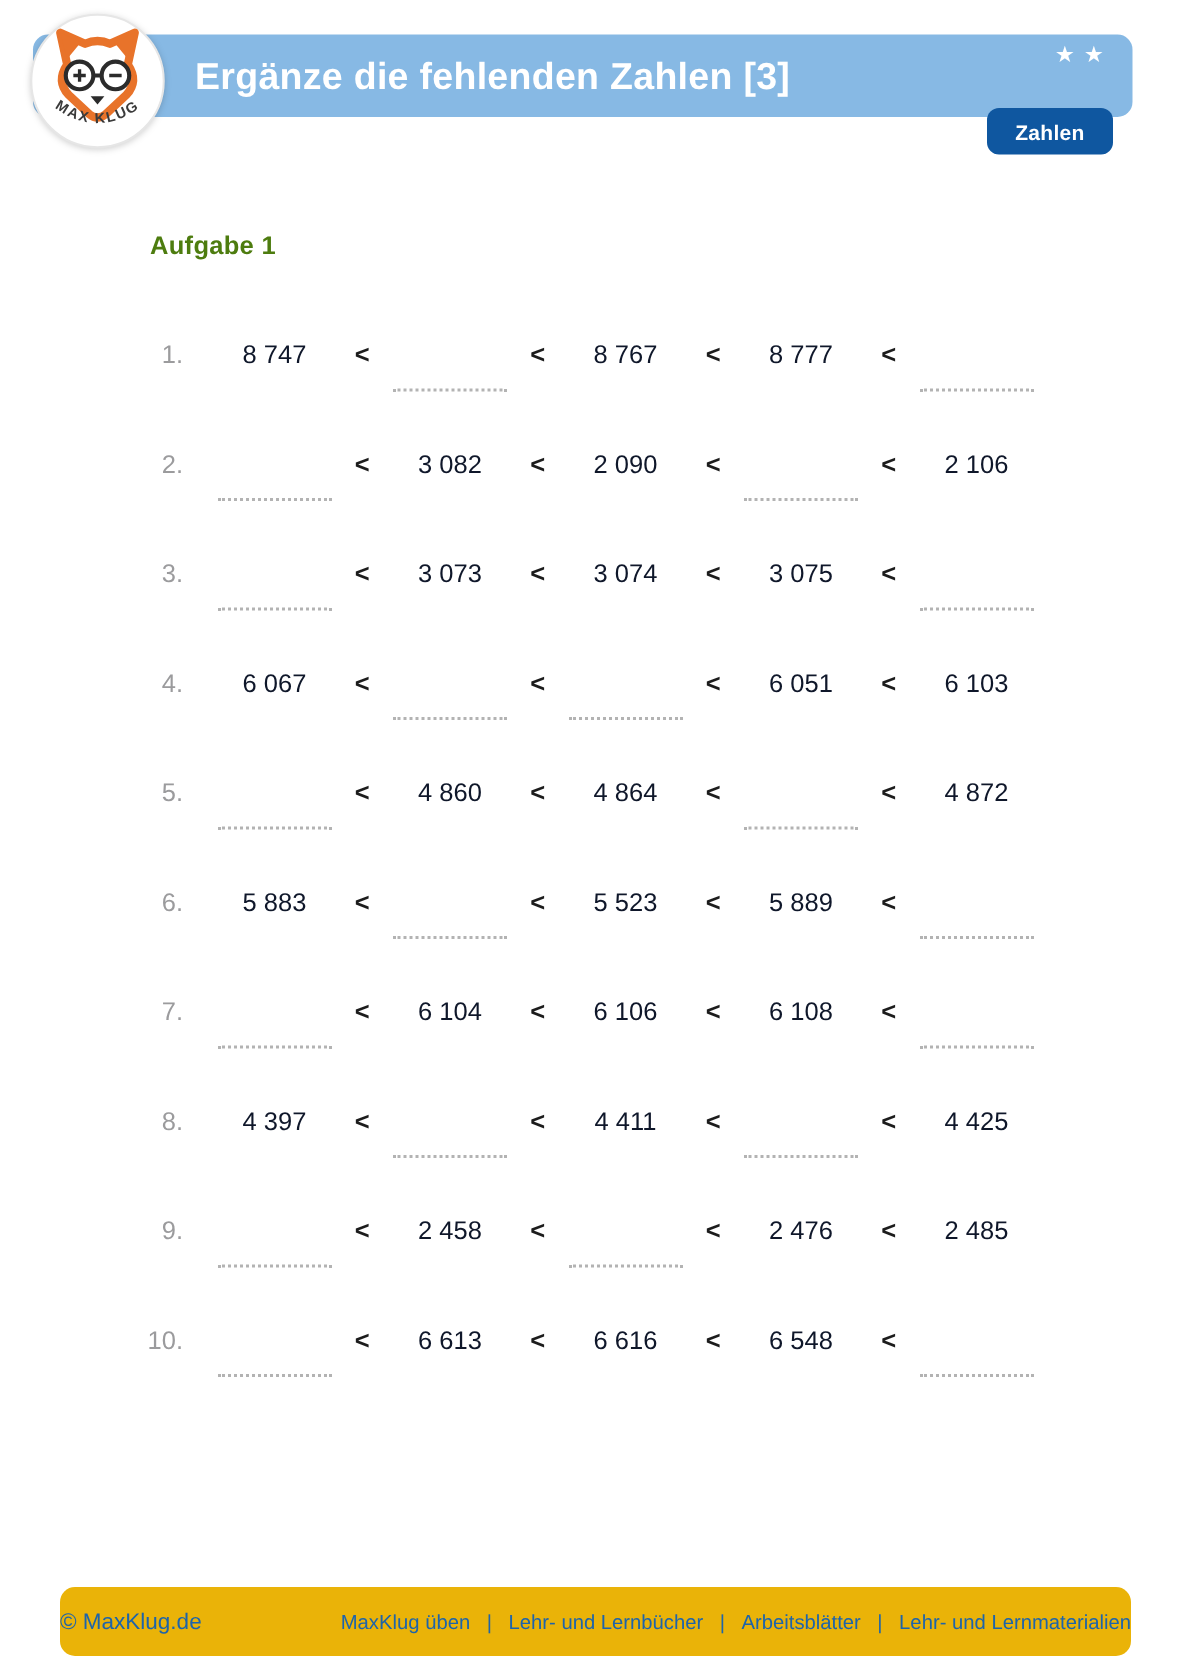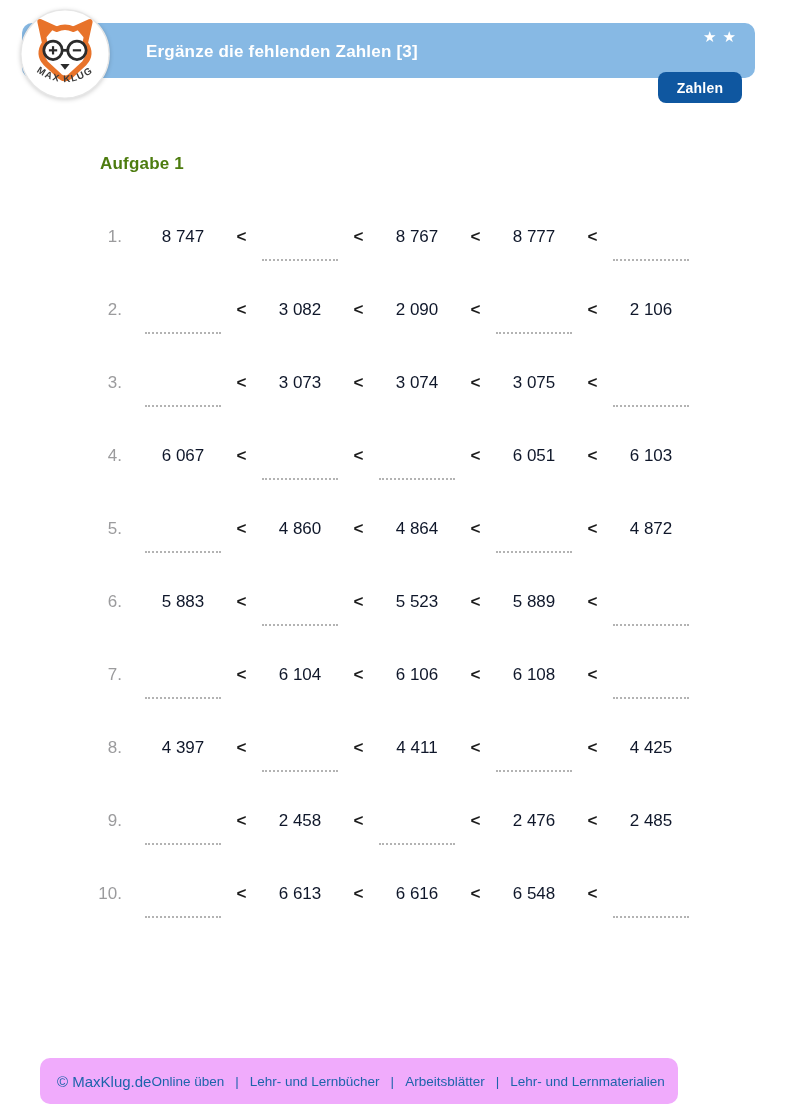--- a/index.html
+++ b/index.html
@@ -8,22 +8,22 @@
     position:relative; width:794px; height:1118px; background:#ffffff;
     font-family:"Liberation Sans","DejaVu Sans",sans-serif; overflow:hidden;
   }
 
   
   .header-bar {
     position:absolute; left:22px; top:23px; width:733px; height:55px;
     background:#87B9E4; border-radius:10px;
   }
   .page-title {
-    position:absolute; left:124px; top:0; height:55px; line-height:57px;
-    color:#ffffff; font-size:17px; font-weight:bold; letter-spacing:.2px;
+    position:absolute; left:108px; top:0; height:55px; line-height:57px;
+    color:#ffffff; font-size:25px; font-weight:bold; letter-spacing:.2px;
     white-space:nowrap;
   }
   .stars {
     position:absolute; right:13px; top:3px; color:#ffffff; font-size:15px;
     letter-spacing:6px; line-height:22px;
   }
   .badge {
     position:absolute; left:658px; top:72px; width:84px; height:31px;
     background:#0F57A0; border-radius:8px; color:#fff; font-size:14px;
     font-weight:bold; display:flex; align-items:center; justify-content:center;
@@ -52,23 +52,23 @@
     text-align:center; position:relative; color:#0f172a; white-space:nowrap;
   }
   .cell.blank::after {
     content:""; position:absolute; left:7px; right:7px; top:34px;
     border-top:2px dotted #b3b3b3;
   }
   .lt { flex:0 0 auto; width:27px; text-align:center; color:#1c1c1c; font-weight:600; }
 
   
   .footer {
-    position:absolute; left:40px; top:1058px; width:638px; height:46px;
-    background:#f0abfc; border-radius:10px; display:flex; align-items:center;
-    justify-content:space-between; padding:0 17px; color:#1D64AB;
+    position:absolute; left:40px; top:1058px; width:714px; height:46px;
+    background:#eab308; border-radius:10px; display:flex; align-items:center;
+    justify-content:space-between; padding:0 0; color:#1D64AB;
   }
   .copyright { font-size:15px; white-space:nowrap; }
   .footer-links { display:flex; align-items:center; gap:11px; font-size:13.5px; }
   .footer-link { white-space:nowrap; cursor:pointer; }
   .pipe { color:#1D64AB; }
 </style>
 </head>
 <body>
 
 <div class="page">
@@ -220,21 +220,21 @@
         <span class="lt">&lt;</span>
         <span class="cell">6 548</span>
         <span class="lt">&lt;</span>
         <span class="cell blank"></span>
       </div>
     </div>
 
   <div class="footer">
     <div class="copyright">© MaxKlug.de</div>
     <div class="footer-links">
-        <span class="footer-link">Online üben</span>
+        <span class="footer-link">MaxKlug üben</span>
         <span class="pipe">|</span>
         <span class="footer-link">Lehr- und Lernbücher</span>
         <span class="pipe">|</span>
         <span class="footer-link">Arbeitsblätter</span>
         <span class="pipe">|</span>
         <span class="footer-link">Lehr- und Lernmaterialien</span>
       </div>
   </div>
 
 </div>

